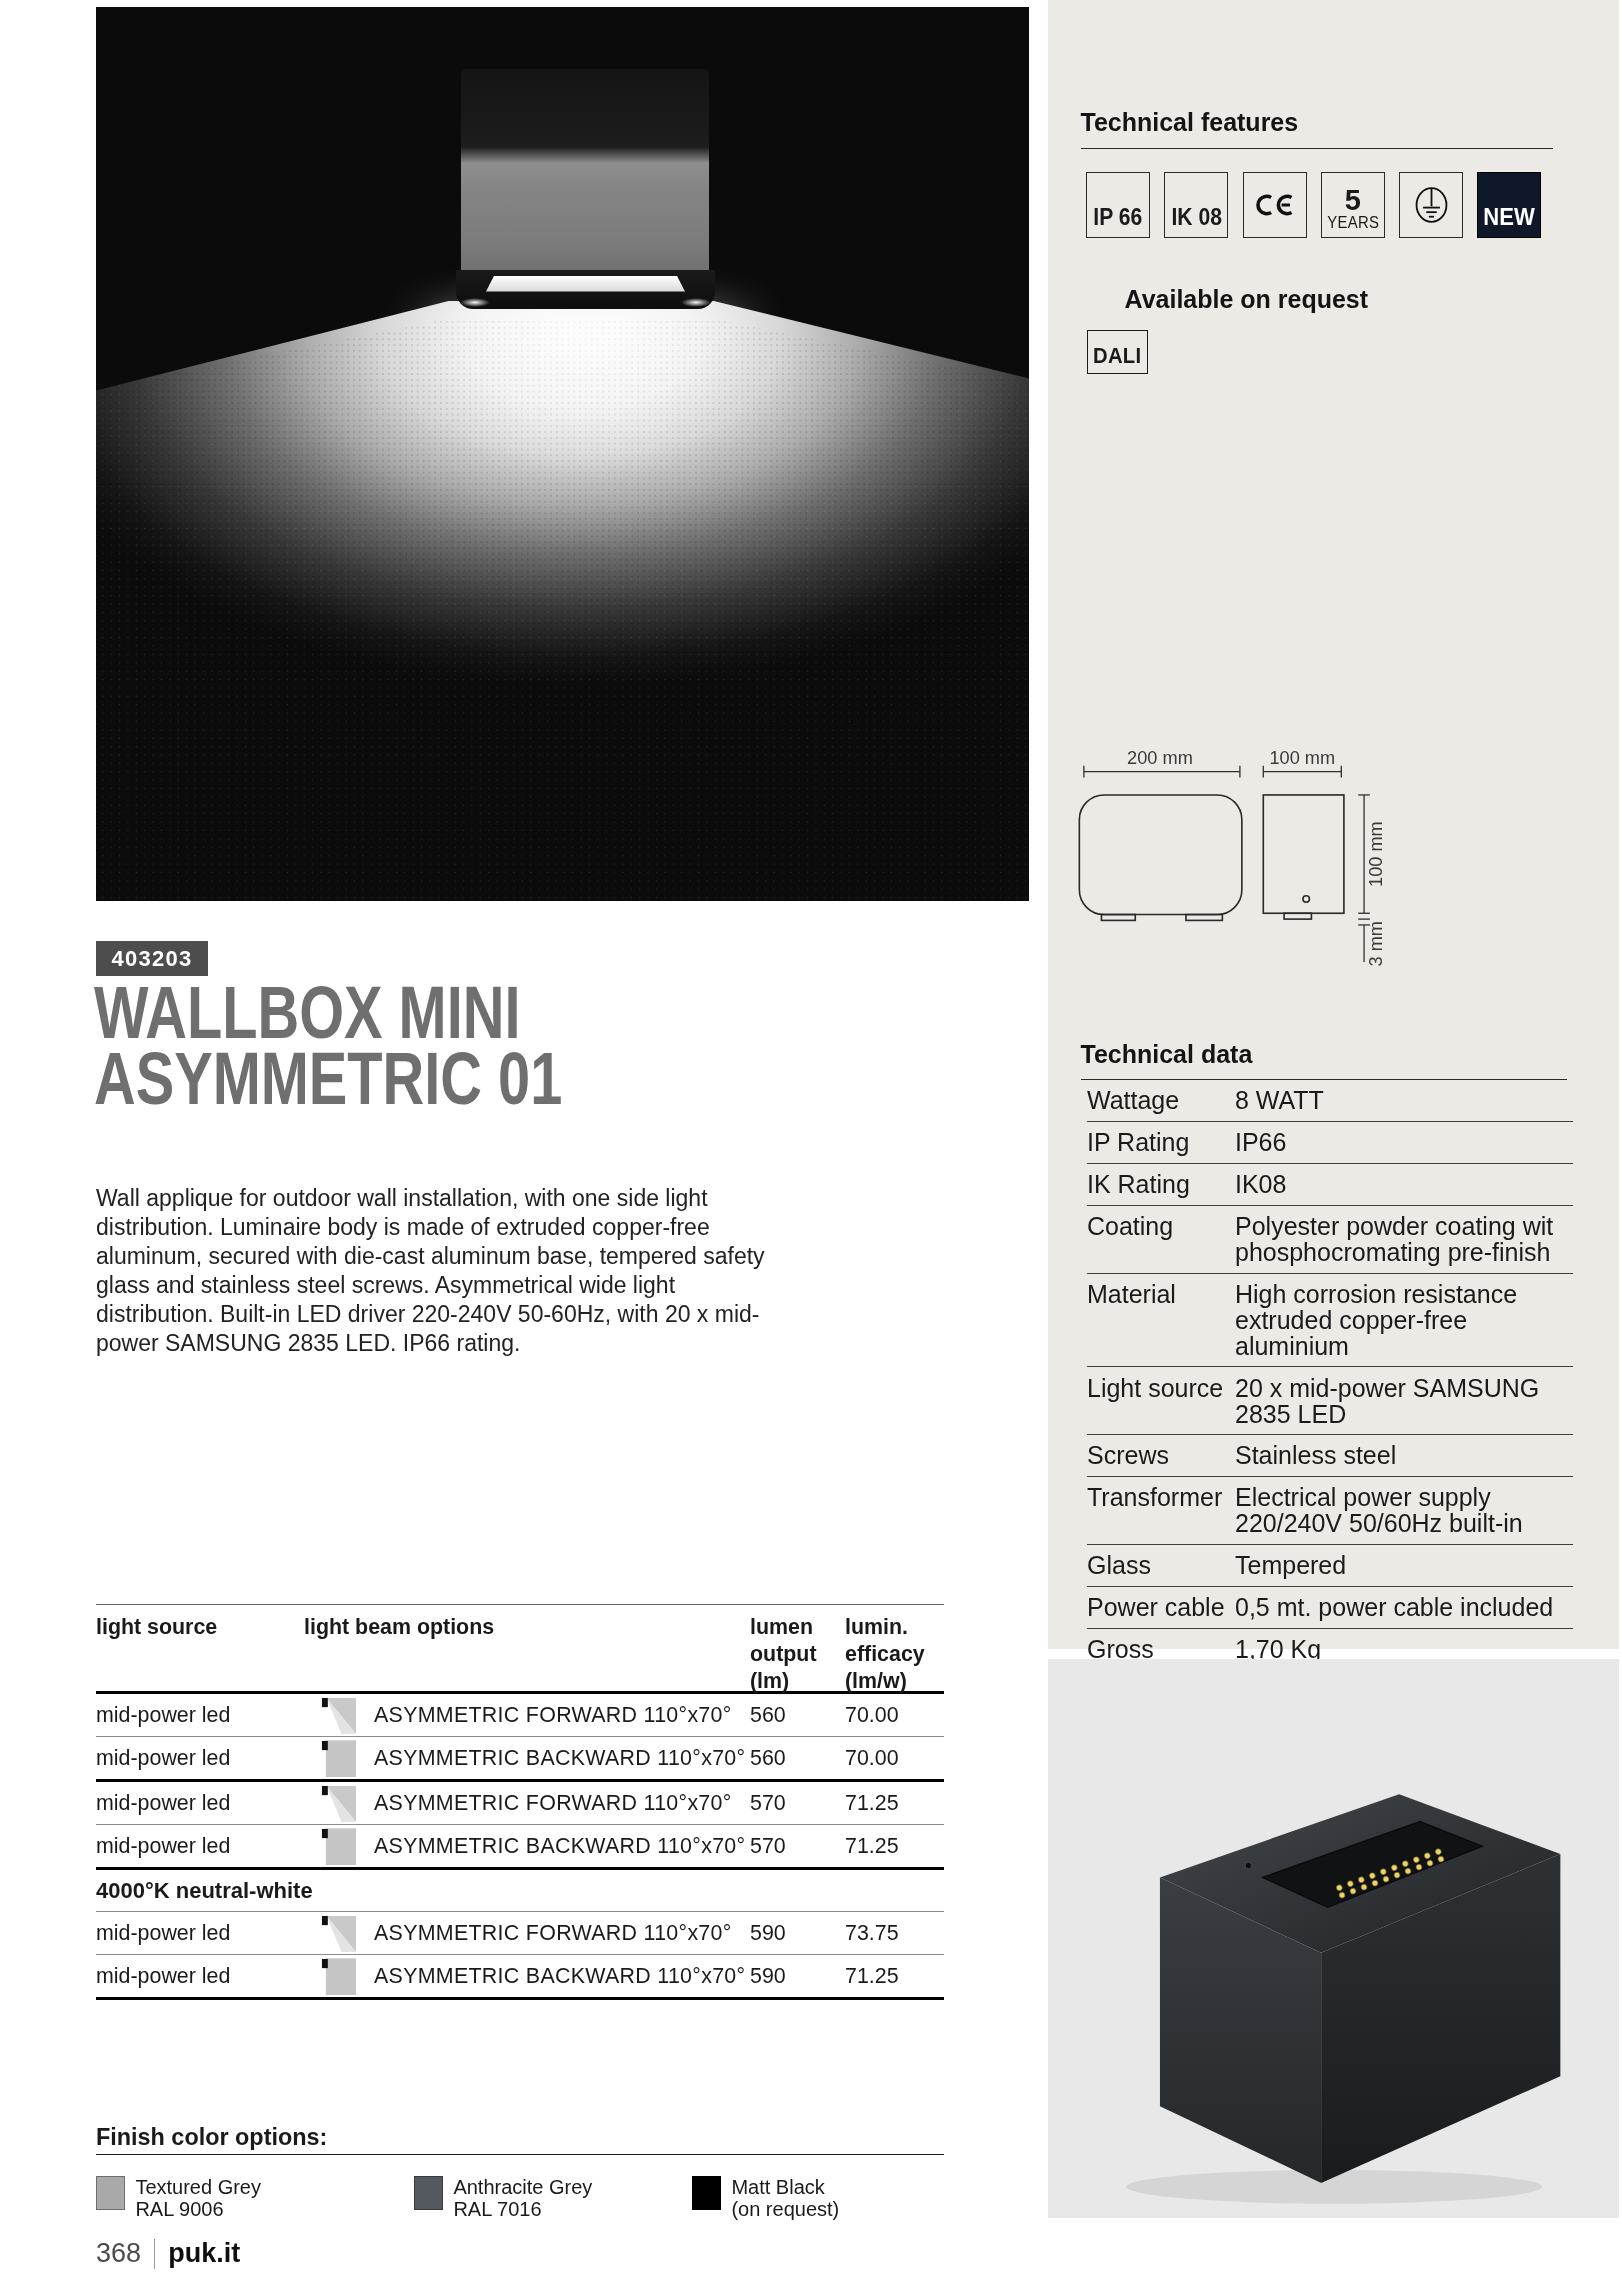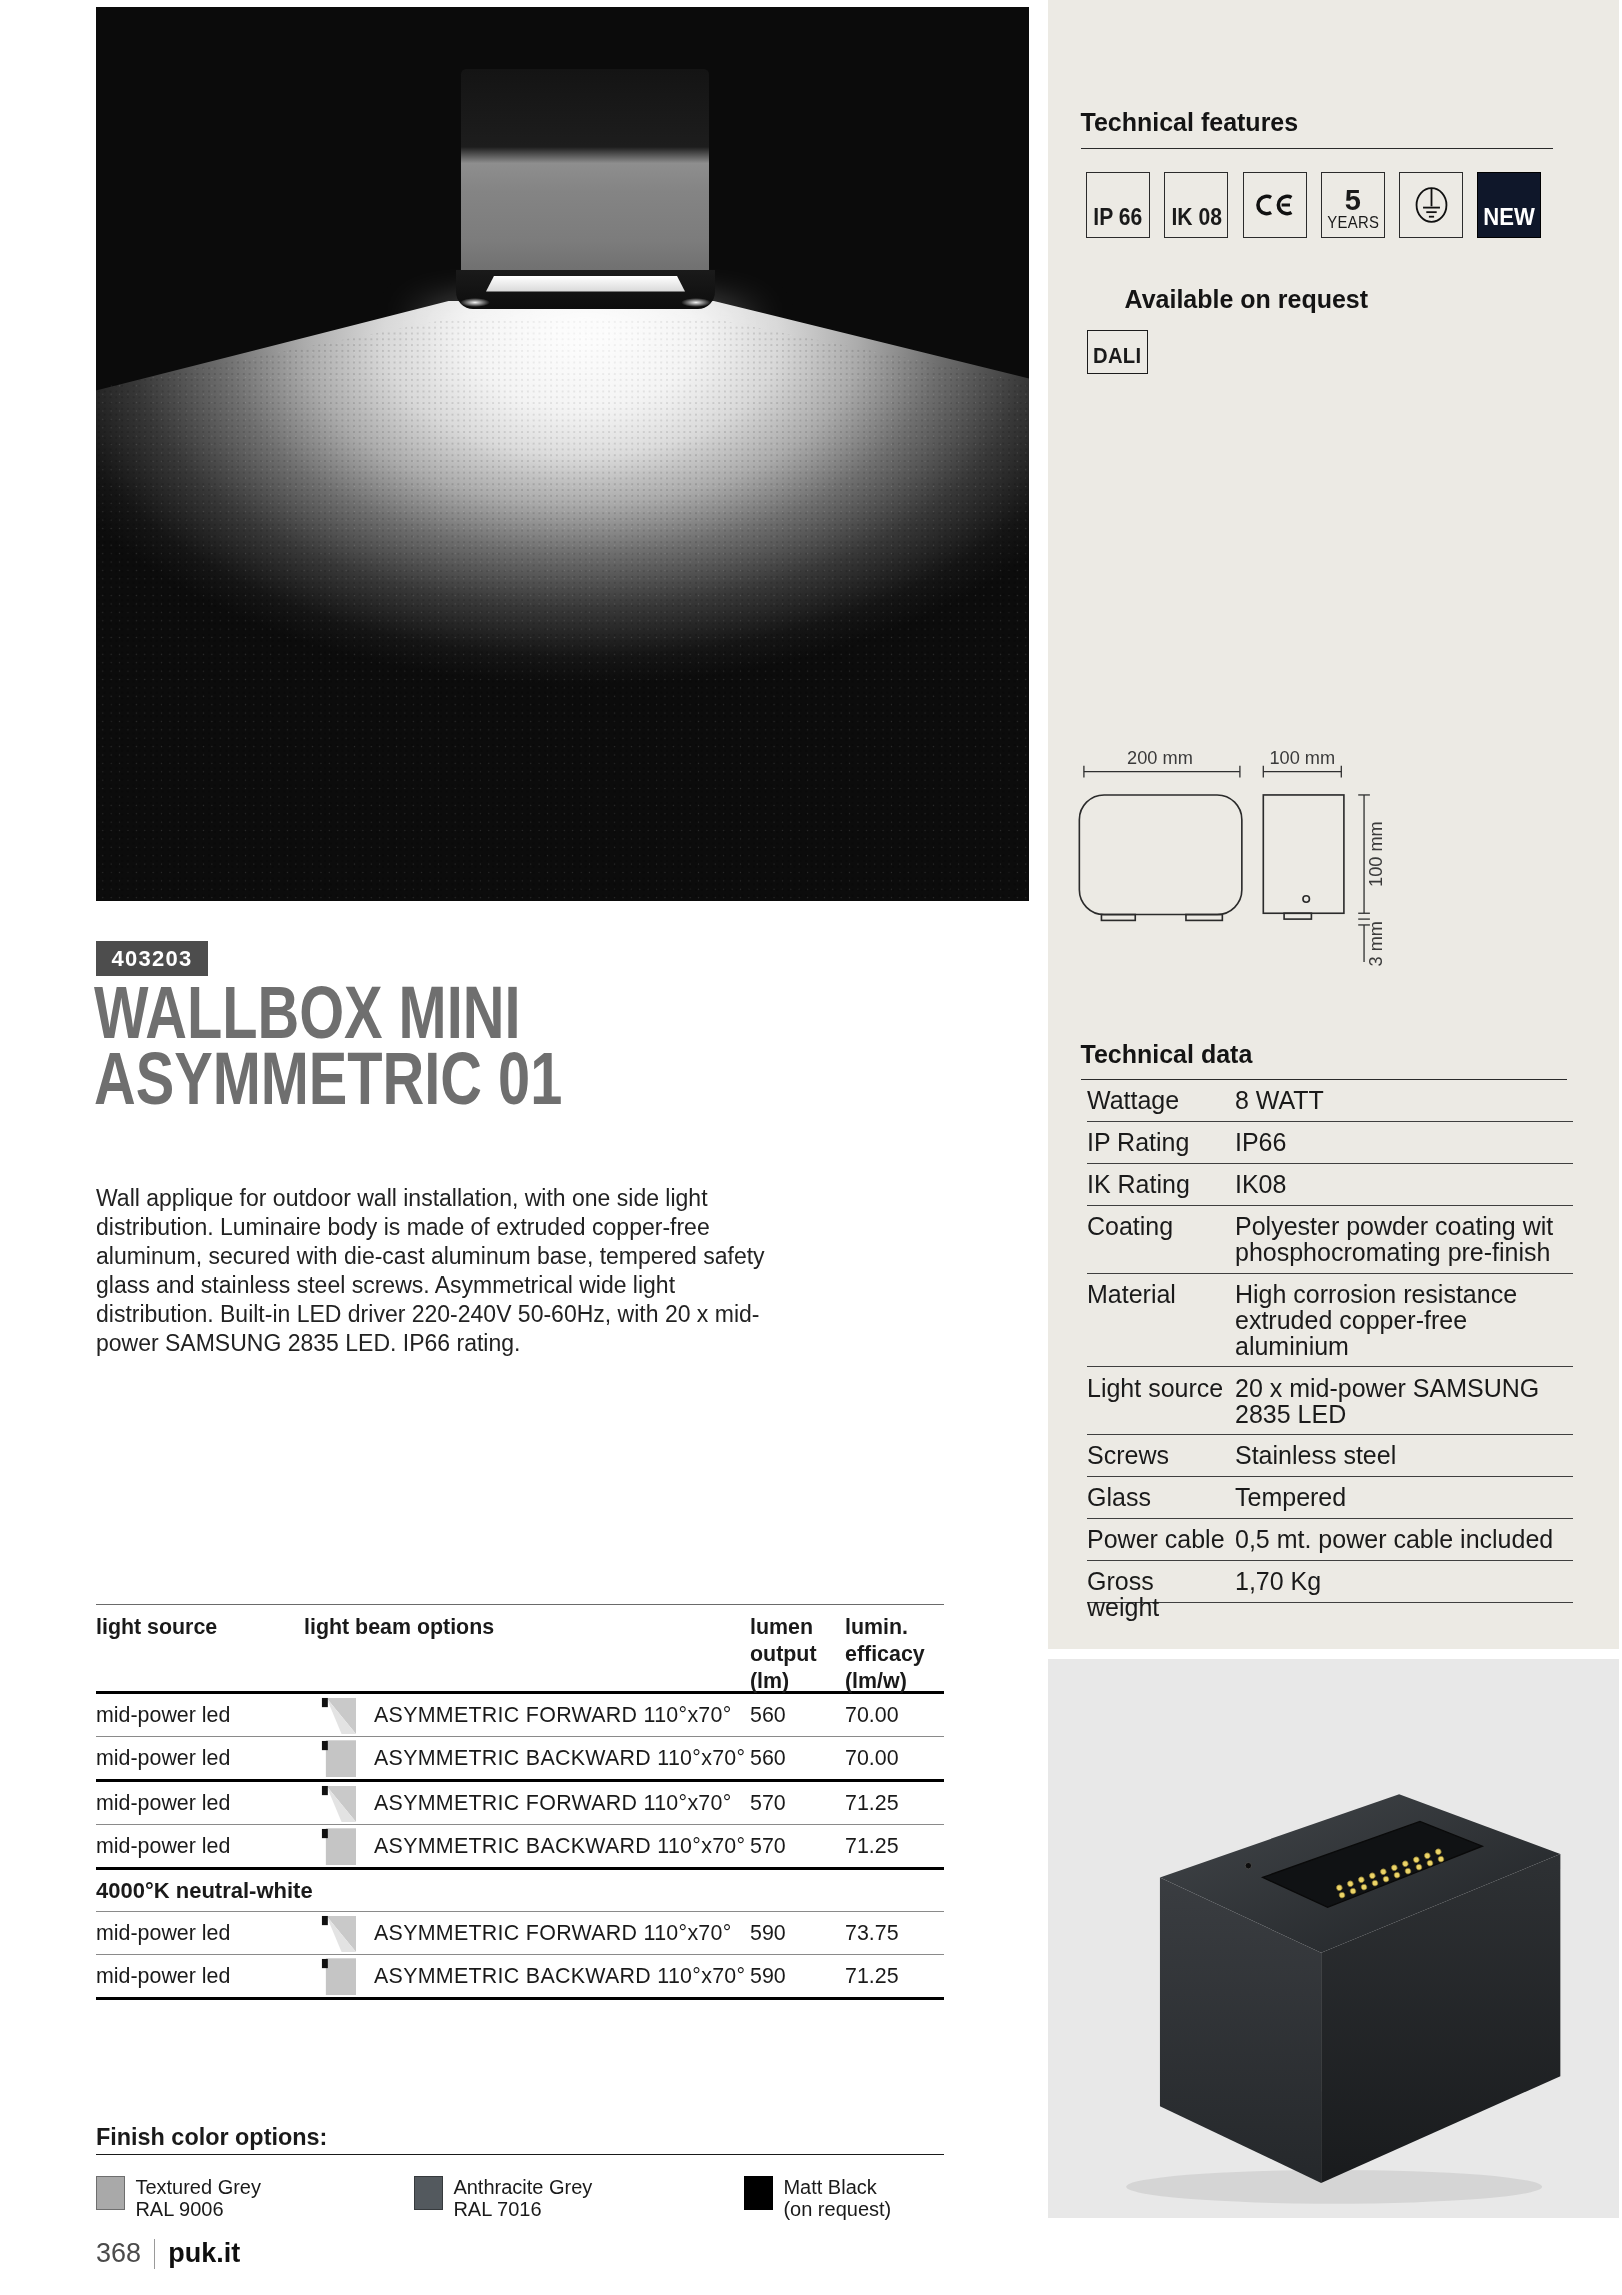--- a/index.html
+++ b/index.html
@@ -222,21 +222,21 @@
           <div>RAL 9006</div>
         </div>
       </div>
       <div class="finish-item" style="left: 318px;">
         <div class="swatch" style="background: rgb(83, 89, 94);"></div>
         <div class="labels">
           <div>Anthracite Grey</div>
           <div>RAL 7016</div>
         </div>
       </div>
-      <div class="finish-item" style="left: 648px;">
+      <div class="finish-item" style="left: 596px;">
         <div class="swatch" style="background: rgb(0, 0, 0);"></div>
         <div class="labels">
           <div>Matt Black</div>
           <div>(on request)</div>
         </div>
       </div>
     </div>
 
   <div class="footer">
     <span class="pnum">368</span>
@@ -338,20 +338,24 @@
           <div class="spec-label">Material</div>
           <div class="spec-value">High corrosion resistance extruded copper-free aluminium</div>
         </div>
         <div class="spec-row">
           <div class="spec-label">Light source</div>
           <div class="spec-value">20 x mid-power SAMSUNG 2835 LED</div>
         </div>
         <div class="spec-row">
           <div class="spec-label">Screws</div>
           <div class="spec-value">Stainless steel</div>
+        </div>
+        <div class="spec-row">
+          <div class="spec-label">Transformer</div>
+          <div class="spec-value">Electrical power supply 220/240V 50/60Hz built-in</div>
         </div>
         <div class="spec-row">
           <div class="spec-label">Glass</div>
           <div class="spec-value">Tempered</div>
         </div>
         <div class="spec-row">
           <div class="spec-label">Power cable</div>
           <div class="spec-value">0,5 mt. power cable included</div>
         </div>
         <div class="spec-row">

